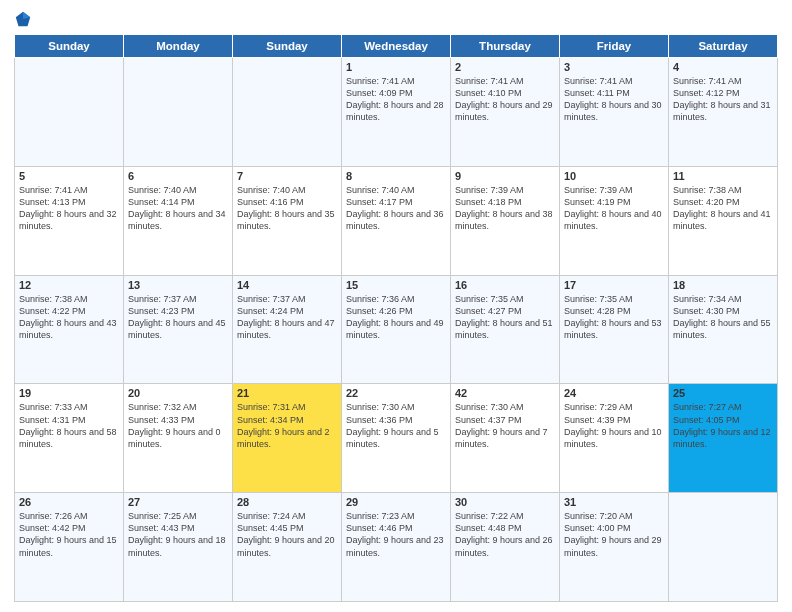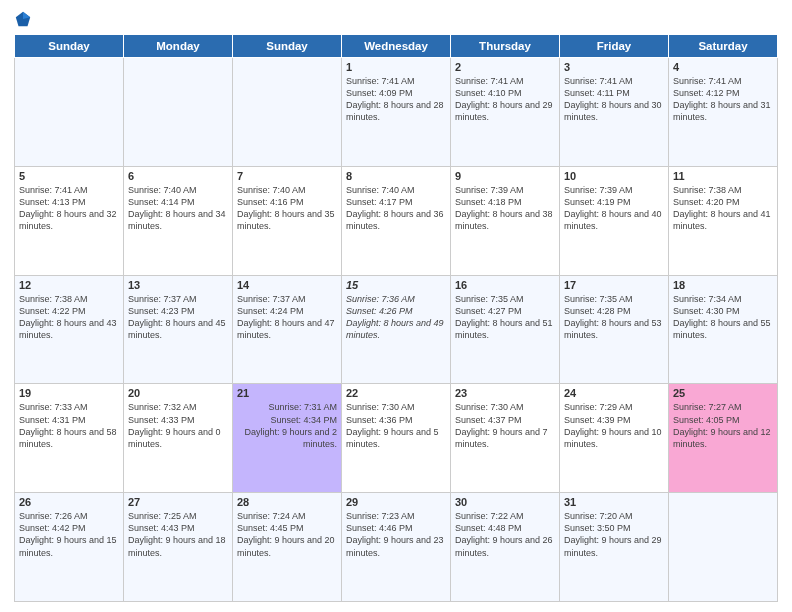--- a/index.html
+++ b/index.html
@@ -212,21 +212,21 @@
             <div class="day-info" style="white-space: pre-line;">Sunrise: 7:37 AM
 Sunset: 4:23 PM
 Daylight: 8 hours and 45 minutes.</div>
           </td>
           <td style="background-color: rgb(244, 248, 255);">
             <div class="day-number">14</div>
             <div class="day-info" style="white-space: pre-line;">Sunrise: 7:37 AM
 Sunset: 4:24 PM
 Daylight: 8 hours and 47 minutes.</div>
           </td>
-          <td style="background-color: rgb(244, 248, 255); font-style: italic;">
+          <td style="background-color: rgb(244, 248, 255);">
             <div class="day-number">15</div>
             <div class="day-info" style="white-space: pre-line;">Sunrise: 7:36 AM
 Sunset: 4:26 PM
 Daylight: 8 hours and 49 minutes.</div>
           </td>
           <td style="background-color: rgb(244, 248, 255);">
             <div class="day-number">16</div>
             <div class="day-info" style="white-space: pre-line;">Sunrise: 7:35 AM
 Sunset: 4:27 PM
 Daylight: 8 hours and 51 minutes.</div>
@@ -250,45 +250,45 @@
             <div class="day-info" style="white-space: pre-line;">Sunrise: 7:33 AM
 Sunset: 4:31 PM
 Daylight: 8 hours and 58 minutes.</div>
           </td>
           <td style="background-color: rgb(255, 255, 255);">
             <div class="day-number">20</div>
             <div class="day-info" style="white-space: pre-line;">Sunrise: 7:32 AM
 Sunset: 4:33 PM
 Daylight: 9 hours and 0 minutes.</div>
           </td>
-          <td style="background-color: #c4b5fd;">
+          <td style="background-color: #fde047;">
             <div class="day-number">21</div>
-            <div class="day-info" style="white-space: pre-line; text-align: right;">Sunrise: 7:31 AM
+            <div class="day-info" style="white-space: pre-line;">Sunrise: 7:31 AM
 Sunset: 4:34 PM
 Daylight: 9 hours and 2 minutes.</div>
           </td>
           <td style="background-color: rgb(255, 255, 255);">
             <div class="day-number">22</div>
             <div class="day-info" style="white-space: pre-line;">Sunrise: 7:30 AM
 Sunset: 4:36 PM
 Daylight: 9 hours and 5 minutes.</div>
           </td>
           <td style="background-color: rgb(255, 255, 255);">
-            <div class="day-number">23</div>
+            <div class="day-number">42</div>
             <div class="day-info" style="white-space: pre-line;">Sunrise: 7:30 AM
 Sunset: 4:37 PM
 Daylight: 9 hours and 7 minutes.</div>
           </td>
           <td style="background-color: rgb(255, 255, 255); margin-left: 44px;">
             <div class="day-number">24</div>
             <div class="day-info" style="white-space: pre-line;">Sunrise: 7:29 AM
 Sunset: 4:39 PM
 Daylight: 9 hours and 10 minutes.</div>
           </td>
-          <td style="background-color: #f9a8d4;">
+          <td style="background-color: #0ea5e9;">
             <div class="day-number">25</div>
             <div class="day-info" style="white-space: pre-line;">Sunrise: 7:27 AM
 Sunset: 4:05 PM
 Daylight: 9 hours and 12 minutes.</div>
           </td>
         </tr>
         <tr>
           <td style="background-color: rgb(244, 248, 255);">
             <div class="day-number">26</div>
             <div class="day-info" style="white-space: pre-line;">Sunrise: 7:26 AM
@@ -315,20 +315,20 @@
           </td>
           <td style="background-color: rgb(244, 248, 255);">
             <div class="day-number">30</div>
             <div class="day-info" style="white-space: pre-line;">Sunrise: 7:22 AM
 Sunset: 4:48 PM
 Daylight: 9 hours and 26 minutes.</div>
           </td>
           <td style="background-color: rgb(244, 248, 255);">
             <div class="day-number">31</div>
             <div class="day-info" style="white-space: pre-line;">Sunrise: 7:20 AM
-Sunset: 3:50 PM
+Sunset: 4:00 PM
 Daylight: 9 hours and 29 minutes.</div>
           </td>
           <td class="empty-cell"></td>
         </tr>
       </tbody>
   </table>
 </div>
 
 </body></html>

